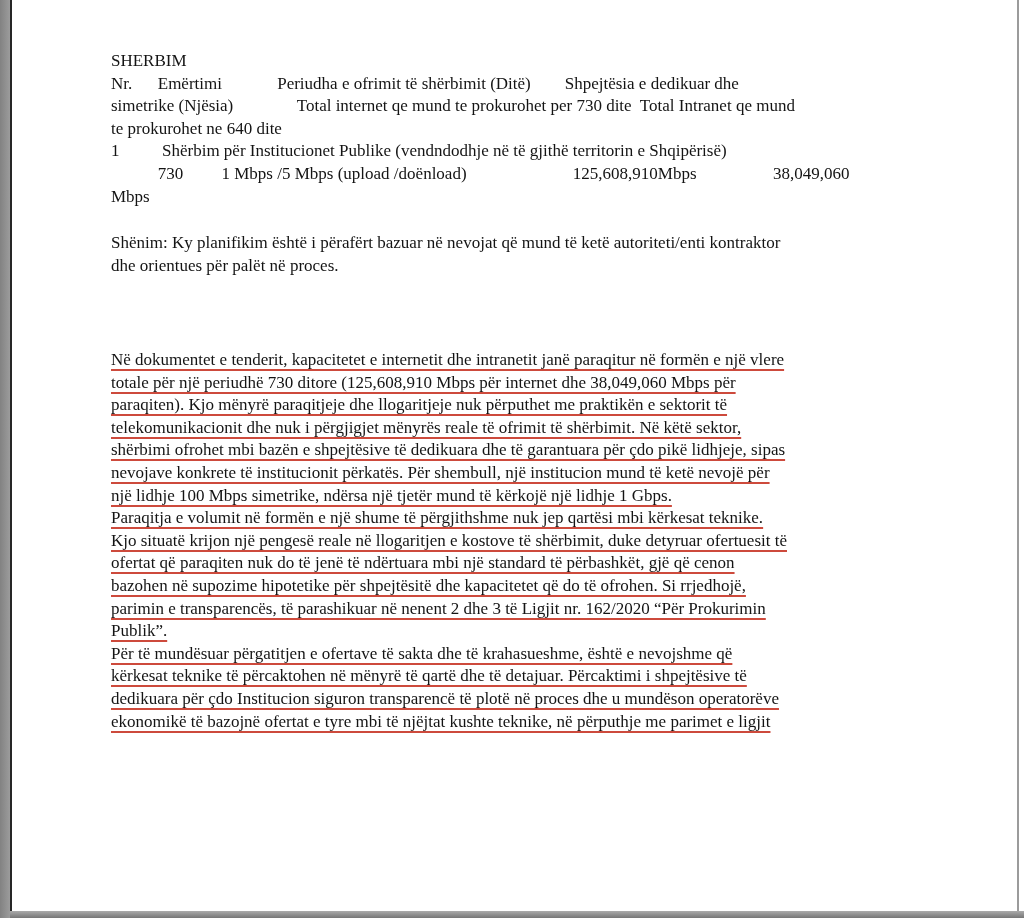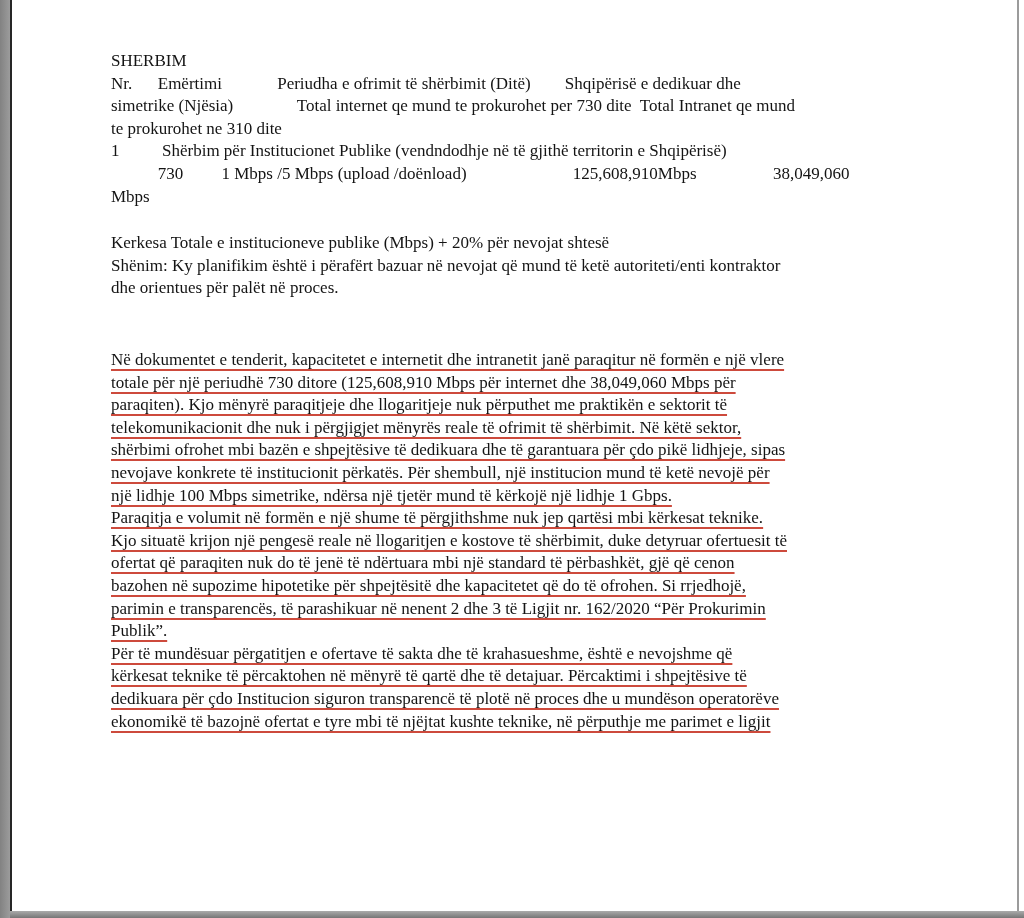--- a/index.html
+++ b/index.html
@@ -33,30 +33,29 @@
 
 <div class="screen">
   <div class="left-strip"></div>
   <div class="page-border-left"></div>
   <div class="right-line"></div>
   <div class="bottom-strip"></div>
 
   <div class="page">
     <div class="block header-block">
         <div class="line">SHERBIM</div>
-        <div class="line">Nr.      Emërtimi             Periudha e ofrimit të shërbimit (Ditë)        Shqipërisë e dedikuar dhe</div>
+        <div class="line">Nr.      Emërtimi             Periudha e ofrimit të shërbimit (Ditë)        Shpejtësia e dedikuar dhe</div>
         <div class="line">simetrike (Njësia)               Total internet qe mund te prokurohet per 730 dite  Total Intranet qe mund</div>
-        <div class="line">te prokurohet ne 310 dite</div>
+        <div class="line">te prokurohet ne 640 dite</div>
         <div class="line">1          Shërbim për Institucionet Publike (vendndodhje në të gjithë territorin e Shqipërisë)</div>
         <div class="line">           730         1 Mbps /5 Mbps (upload /doënload)                         125,608,910Mbps                  38,049,060</div>
         <div class="line">Mbps</div>
       </div>
 
     <div class="block summary-block">
-        <div class="line">Kerkesa Totale e institucioneve publike (Mbps) + 20% për nevojat shtesë</div>
         <div class="line">Shënim: Ky planifikim është i përafërt bazuar në nevojat që mund të ketë autoriteti/enti kontraktor</div>
         <div class="line">dhe orientues për palët në proces.</div>
       </div>
 
     <div class="block annotation-block">
         <div class="line"><span class="redline">Në dokumentet e tenderit, kapacitetet e internetit dhe intranetit janë paraqitur në formën e një vlere</span></div>
         <div class="line"><span class="redline">totale për një periudhë 730 ditore (125,608,910 Mbps për internet dhe 38,049,060 Mbps për</span></div>
         <div class="line"><span class="redline">paraqiten). Kjo mënyrë paraqitjeje dhe llogaritjeje nuk përputhet me praktikën e sektorit të</span></div>
         <div class="line"><span class="redline">telekomunikacionit dhe nuk i përgjigjet mënyrës reale të ofrimit të shërbimit. Në këtë sektor,</span></div>
         <div class="line"><span class="redline">shërbimi ofrohet mbi bazën e shpejtësive të dedikuara dhe të garantuara për çdo pikë lidhjeje, sipas</span></div>

